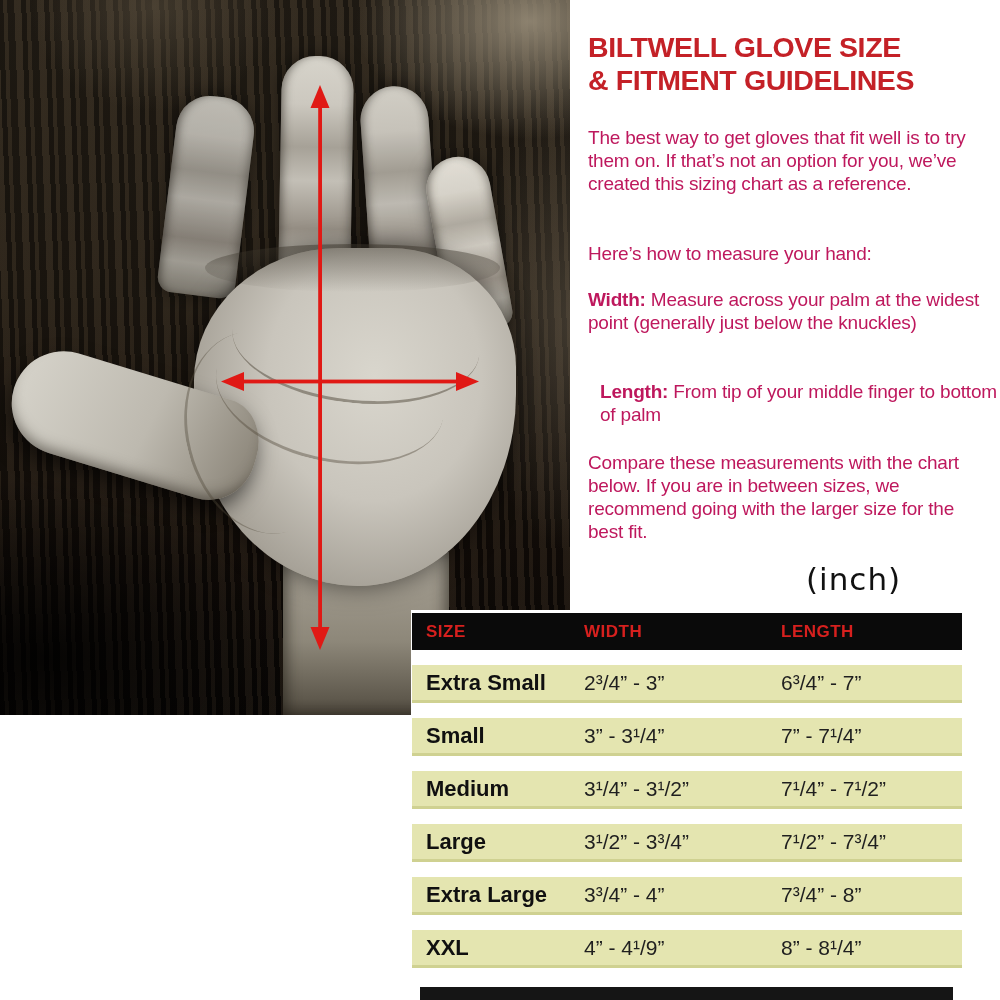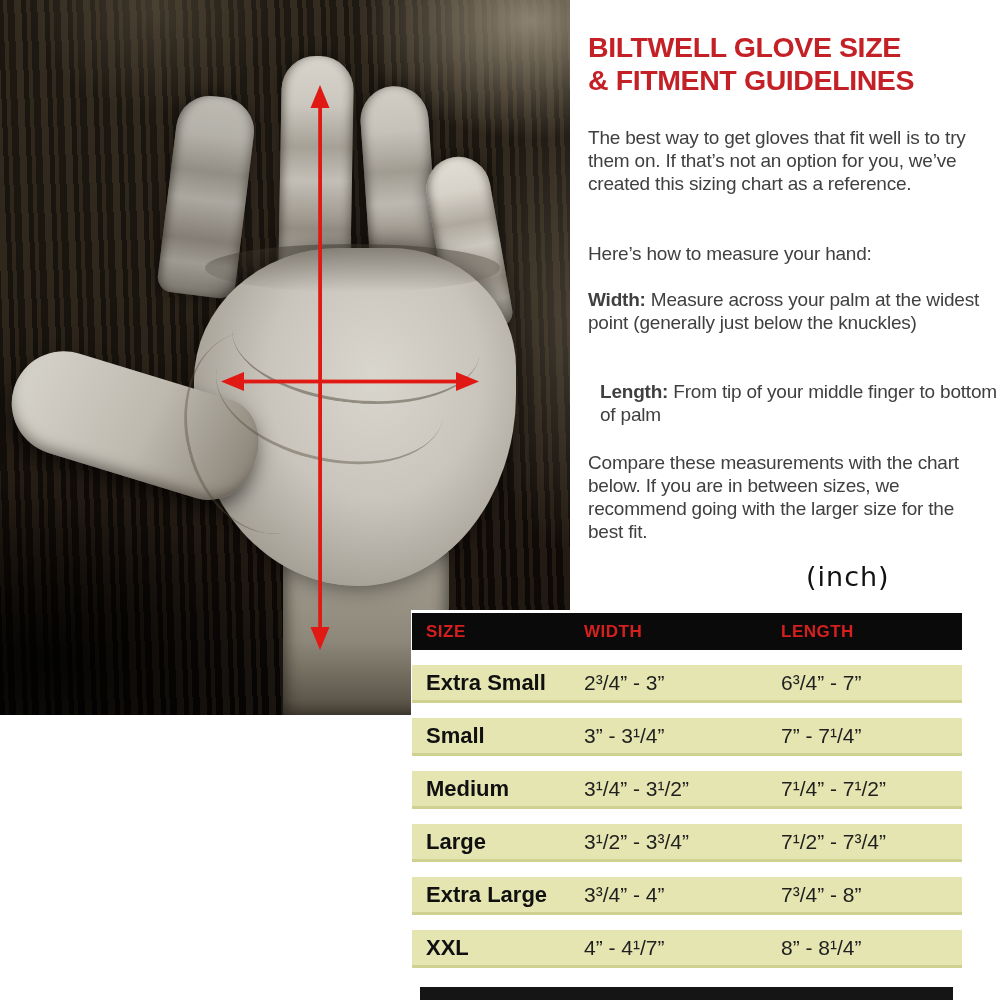--- a/index.html
+++ b/index.html
@@ -52,28 +52,28 @@
   .crease{position:absolute;border:0 solid rgba(80,72,58,.5);border-radius:50%;}
   .crease-heart{left:232px;top:282px;width:248px;height:118px;border-bottom-width:3px;transform:rotate(6deg);}
   .crease-head {left:214px;top:326px;width:232px;height:132px;border-bottom-width:3px;transform:rotate(13deg);border-color:rgba(80,72,58,.42);}
   .crease-life {left:186px;top:330px;width:150px;height:205px;border-left-width:3px;transform:rotate(-14deg);border-color:rgba(80,72,58,.4);}
   .arrows{position:absolute;left:0;top:0;z-index:5;}
   
   .title{
     position:absolute;left:588px;top:31px;width:410px;
     font-size:28.5px;line-height:33px;font-weight:bold;letter-spacing:-0.4px;
   }
-  .para{position:absolute;left:588px;width:400px;font-size:19px;line-height:23px;color:#404040;letter-spacing:-0.2px;}
+  .para{position:absolute;left:588px;width:400px;font-size:19px;line-height:23px;color:#be185d;letter-spacing:-0.2px;}
   .p-intro  {top:126px;}
   .p-howto  {top:242px;}
   .p-width  {top:288px;}
   .p-length {top:380px;margin-left:12px;}
   .p-compare{top:451px;}
   .lead{font-weight:bold;}
-  .unit{position:absolute;left:806px;top:561px;font-size:27px;color:#111;font-family:"DejaVu Sans",sans-serif;letter-spacing:1px;}
+  .unit{position:absolute;left:806px;top:561px;font-size:31px;color:#111;font-family:"DejaVu Sans",sans-serif;letter-spacing:1px;}
   
   .sizing-table{position:absolute;left:411px;top:610px;width:552px;background:#fff;padding:3px 1px 0 1px;box-sizing:border-box;z-index:6;}
   .thead{
     height:37px;background:#0a0a0a;display:grid;grid-template-columns:158px 197px 1fr;
     align-items:center;padding-left:14px;box-sizing:border-box;
     font-weight:bold;font-size:17px;letter-spacing:.5px;
   }
   .trow{
     height:38px;margin-top:15px;background:#e4e5b0;border-bottom:3px solid #cfd191;
     display:grid;grid-template-columns:158px 197px 1fr;align-items:center;
@@ -164,19 +164,19 @@
   </div>
 
   <div class="trow">
     <span class="c-size">Extra Large</span>
     <span class="c-val">3³/4” - 4”</span>
     <span class="c-val">7³/4” - 8”</span>
   </div>
 
   <div class="trow">
     <span class="c-size">XXL</span>
-    <span class="c-val">4” - 4¹/7”</span>
+    <span class="c-val">4” - 4¹/9”</span>
     <span class="c-val">8” - 8¹/4”</span>
   </div>
 </div>
 </div>
 
 <div class="bottom-bar"></div>
 
 </body></html>

